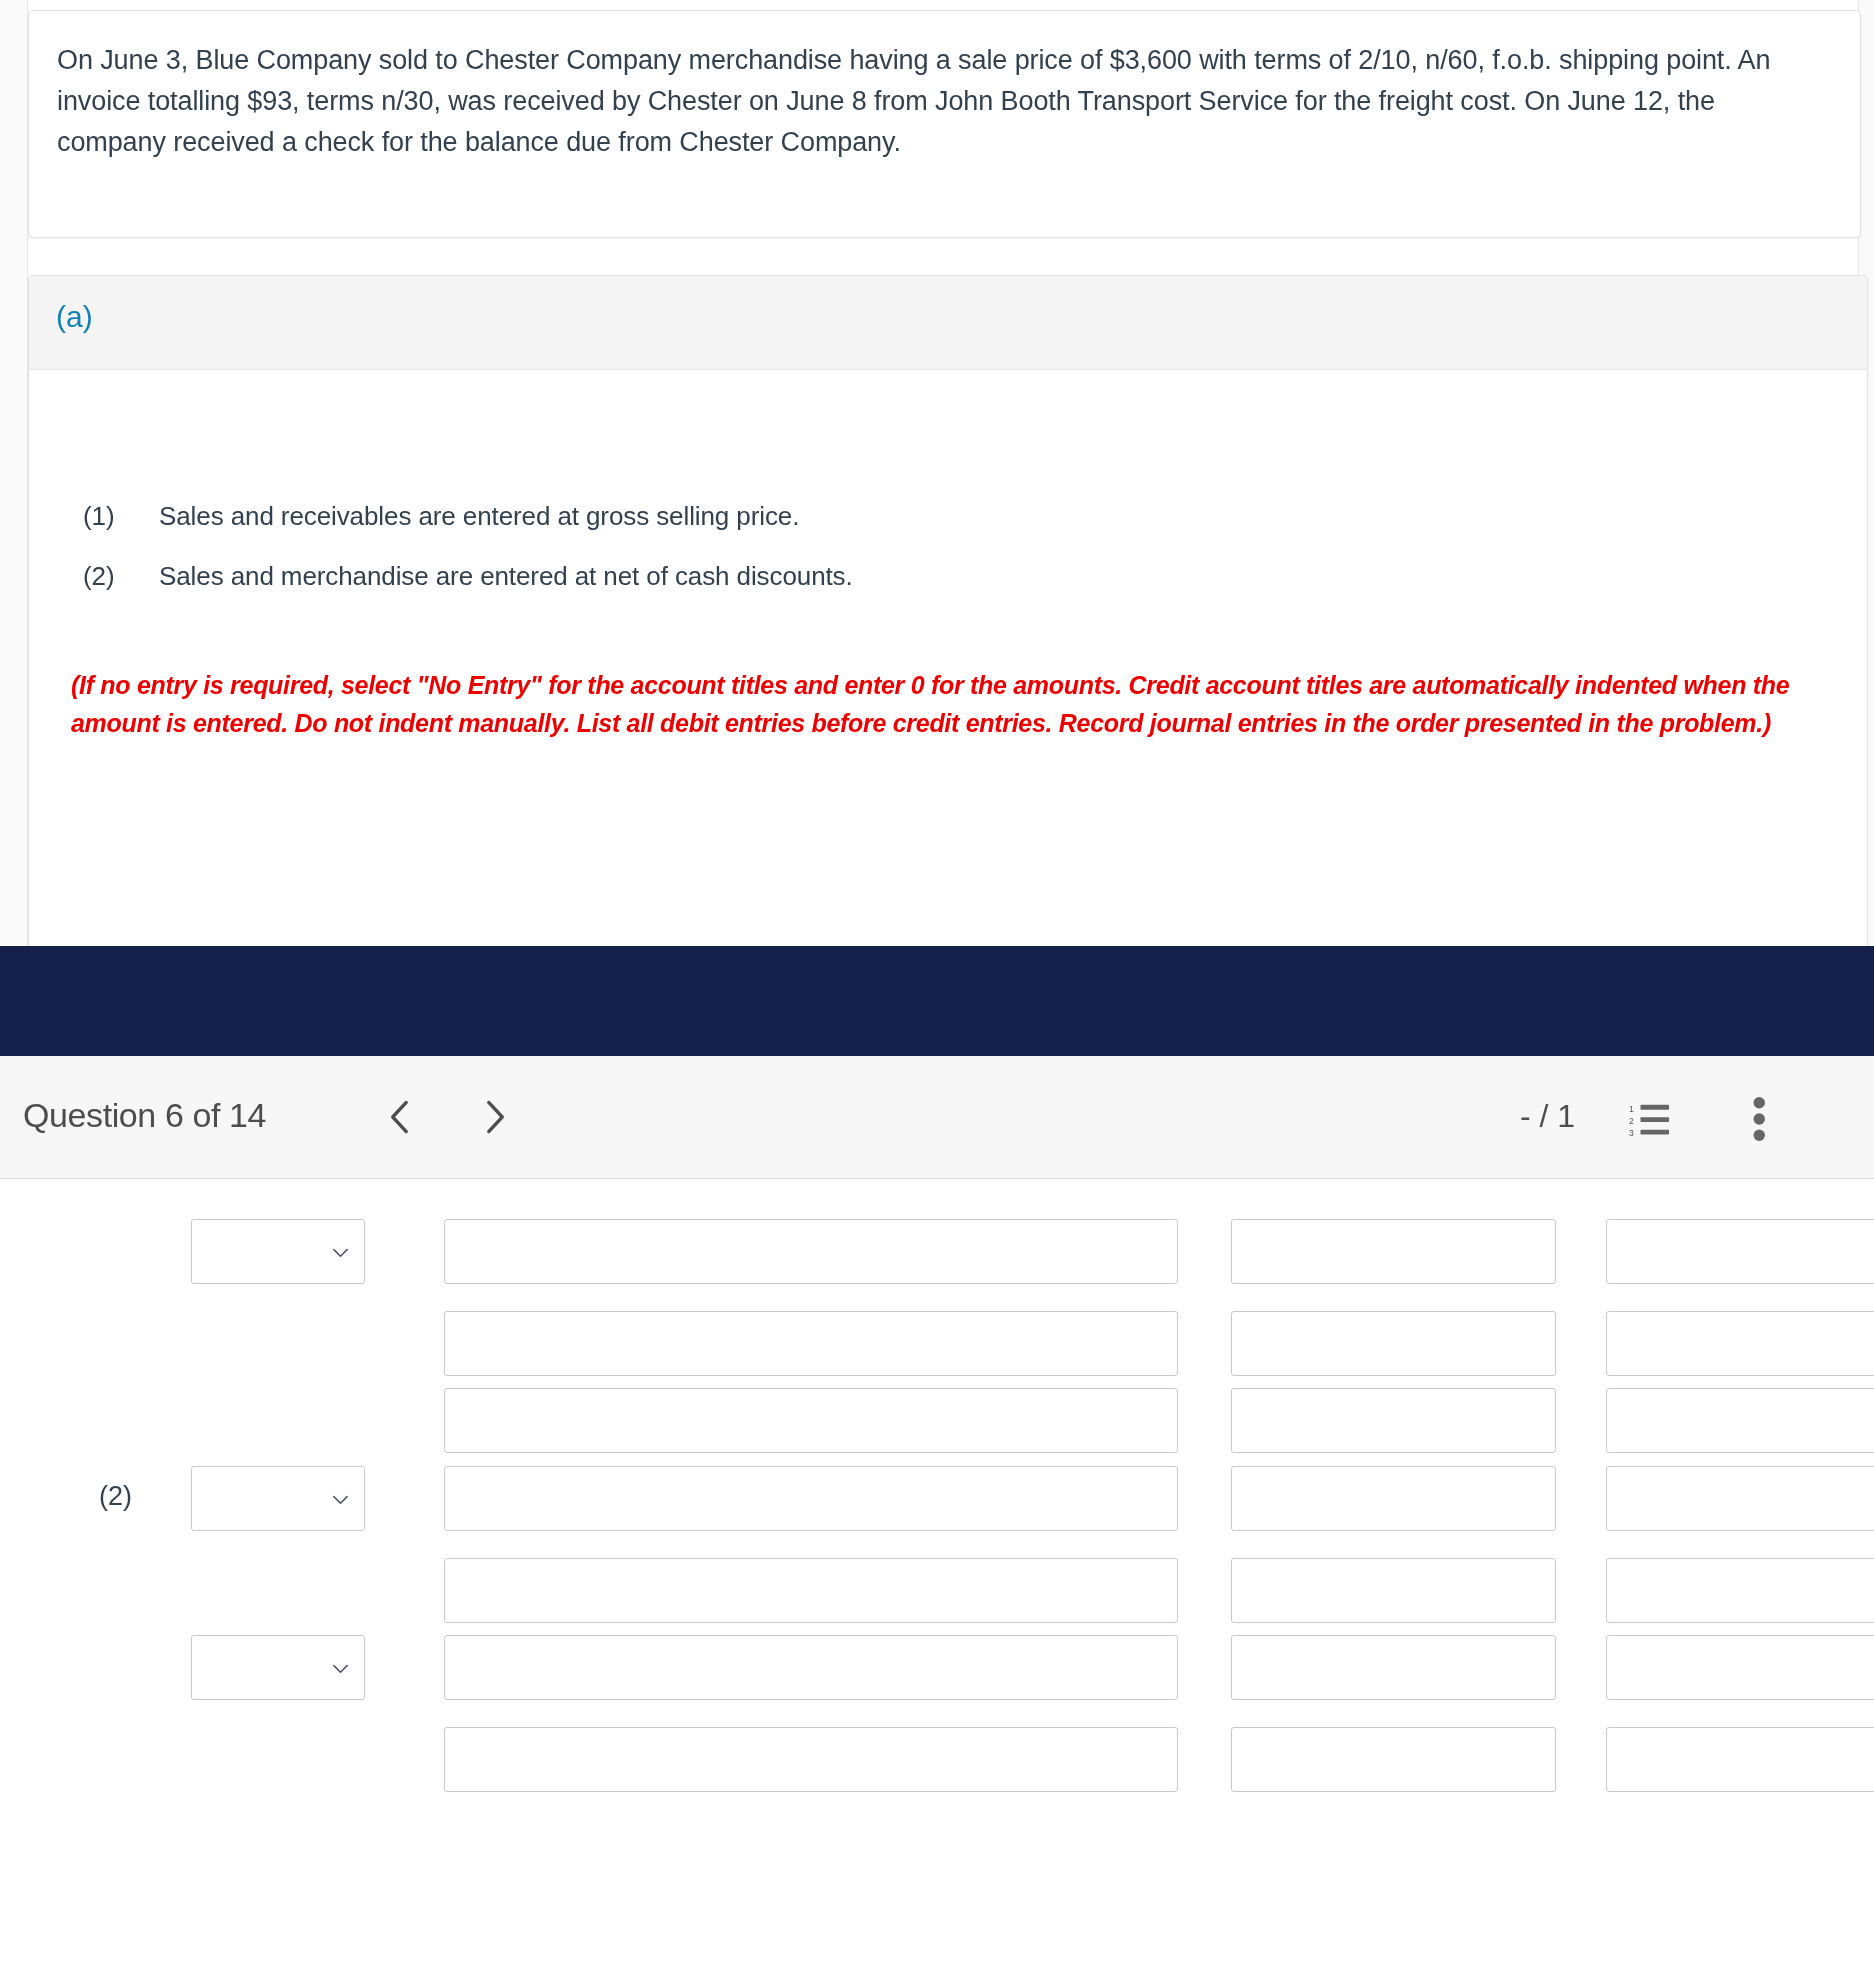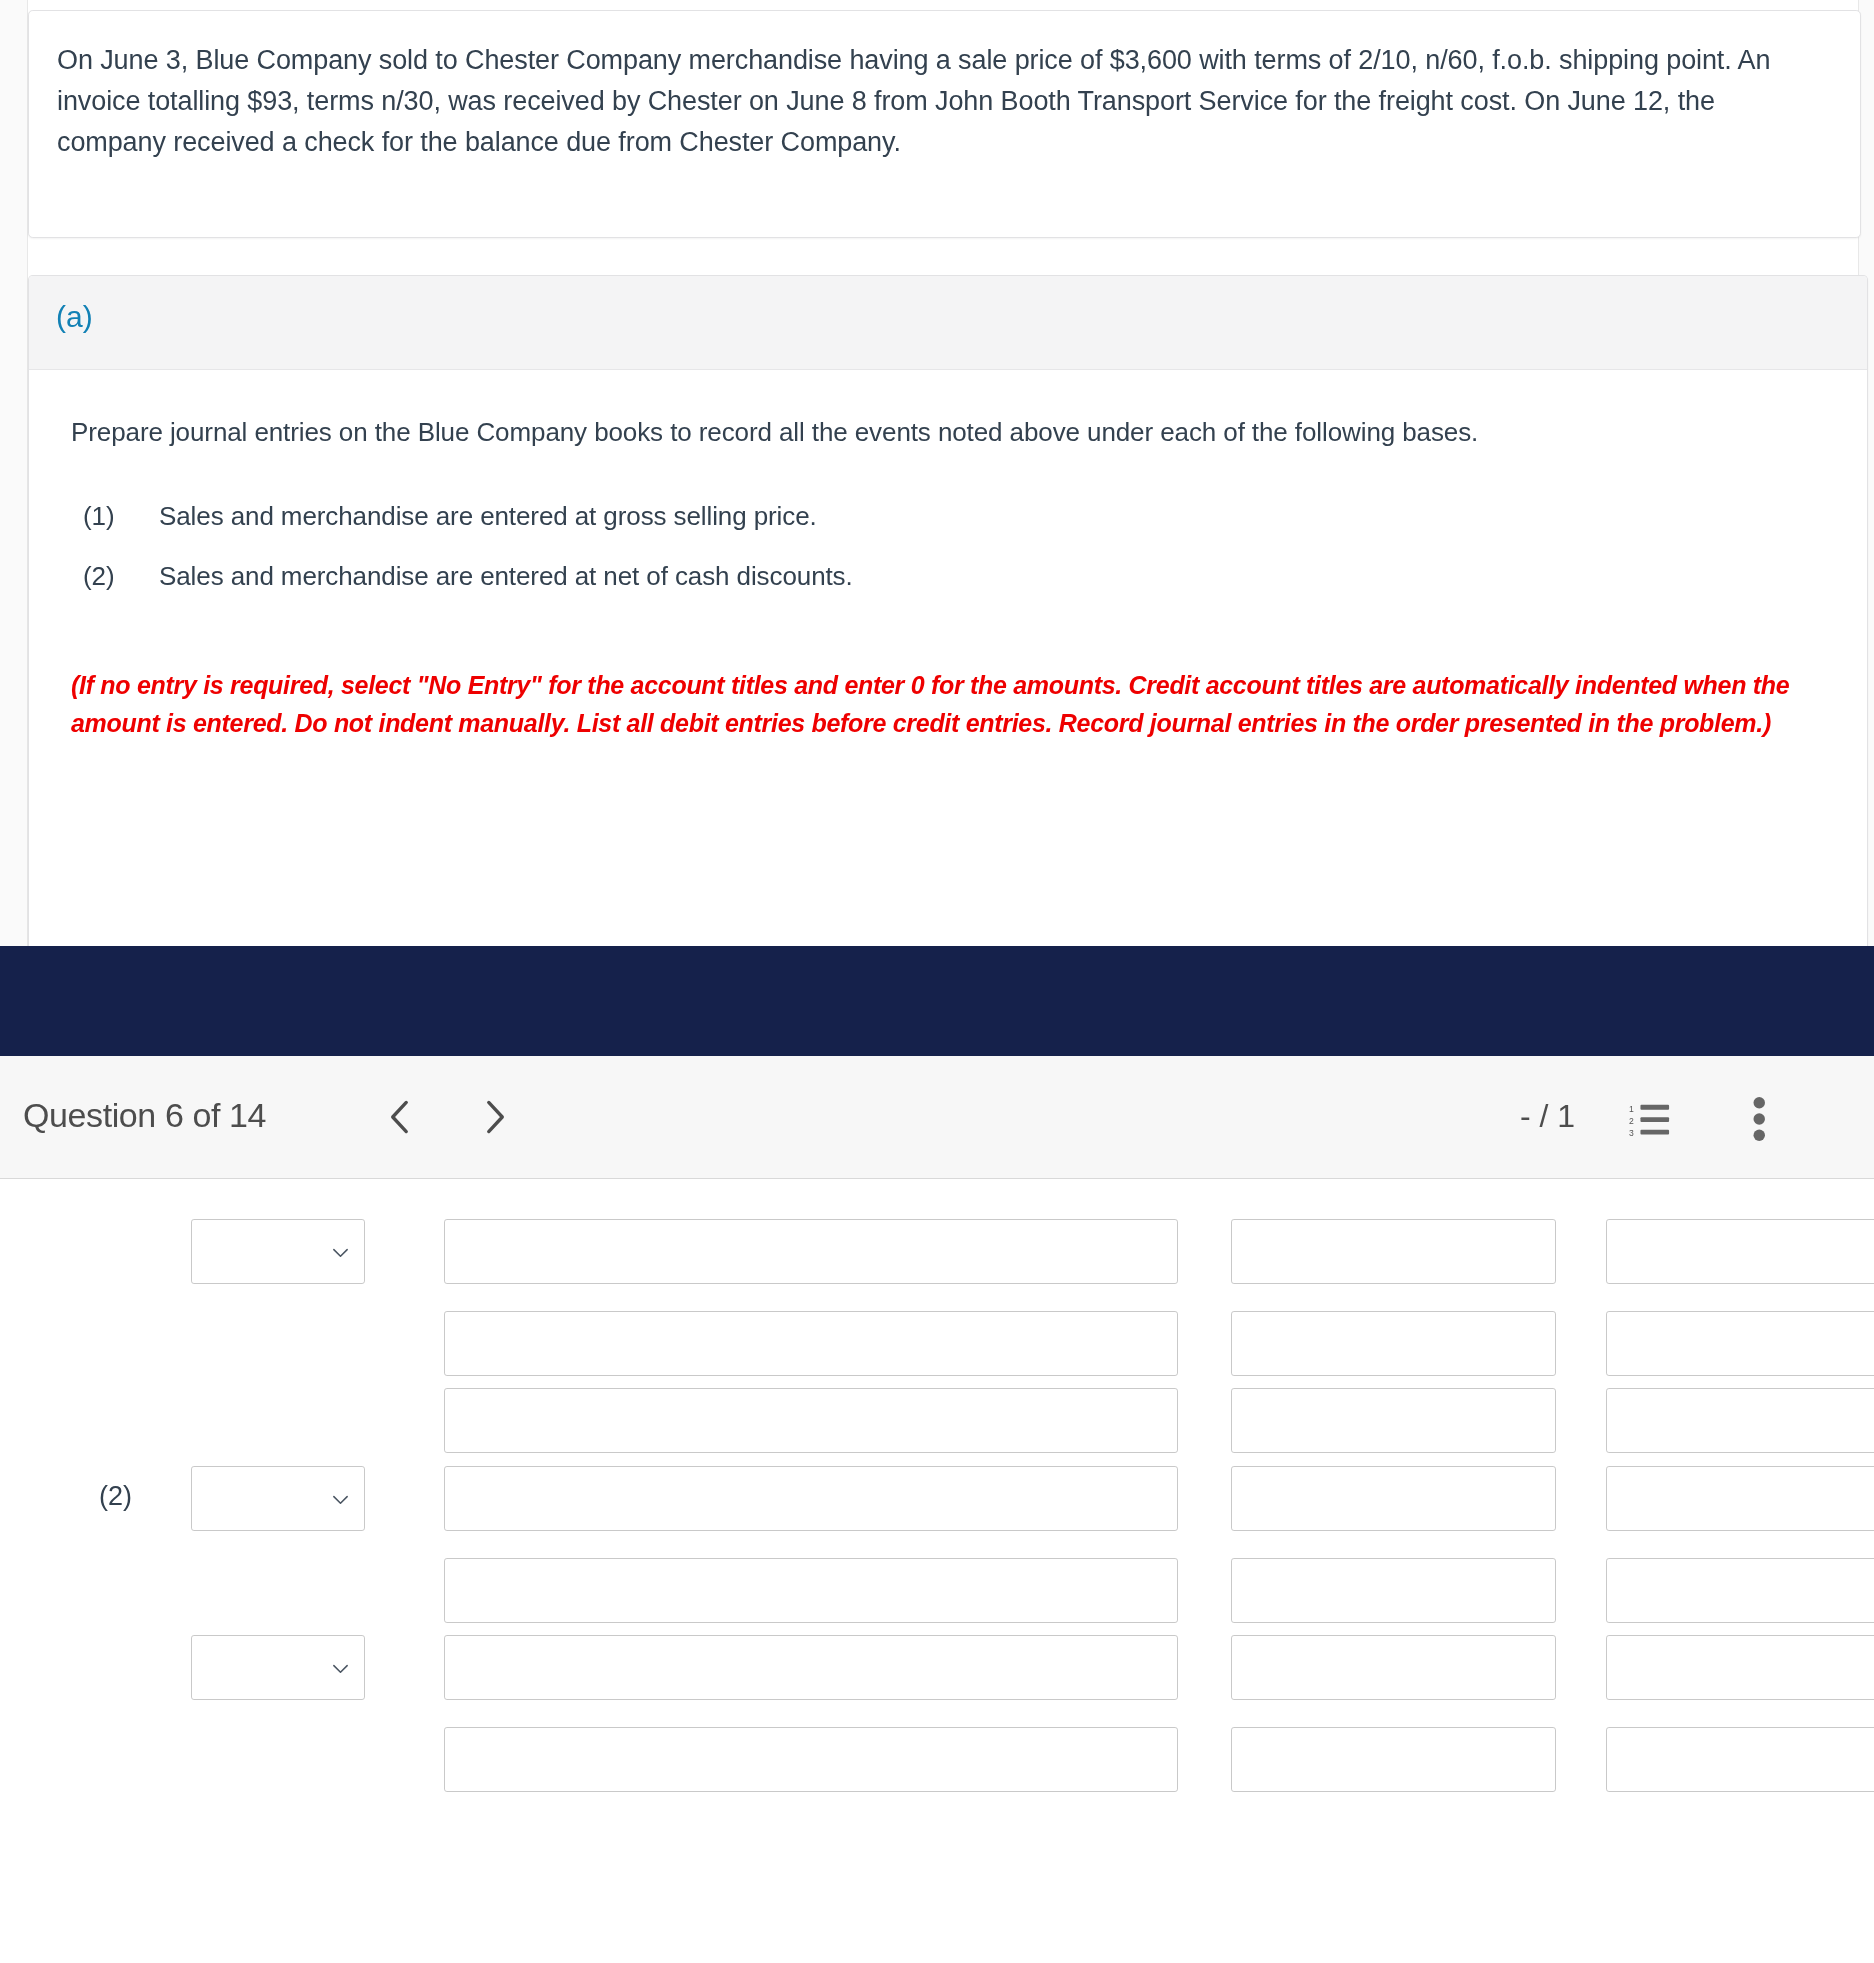--- a/index.html
+++ b/index.html
@@ -337,26 +337,25 @@
   </div>
 
   <div class="card" id="part-a-card">
 
     <div class="part-header">
       <div class="part-letter">(a)</div>
     </div>
 
     <div class="part-body">
 
-      <div class="instruction">Prepare journal entries on the Blue Company books to record all the events noted above under each of the following bases.</div>
 
       <div class="numlist">
         <div class="numlist-row">
           <span class="numlist-num">(1)</span>
-          <span class="numlist-text">Sales and merchandise are entered at gross selling price.</span>
+          <span class="numlist-text">Sales and receivables are entered at gross selling price.</span>
         </div>
         <div class="numlist-row">
           <span class="numlist-num">(2)</span>
           <span class="numlist-text">Sales and merchandise are entered at net of cash discounts.</span>
         </div>
       </div>
 
       <div class="red-note">(If no entry is required, select "No Entry" for the account titles and enter 0 for the amounts. Credit account titles are automatically indented when the amount is entered. Do not indent manually. List all debit entries before credit entries. Record journal entries in the order presented in the problem.)</div>
 
       <div class="journal-head">

